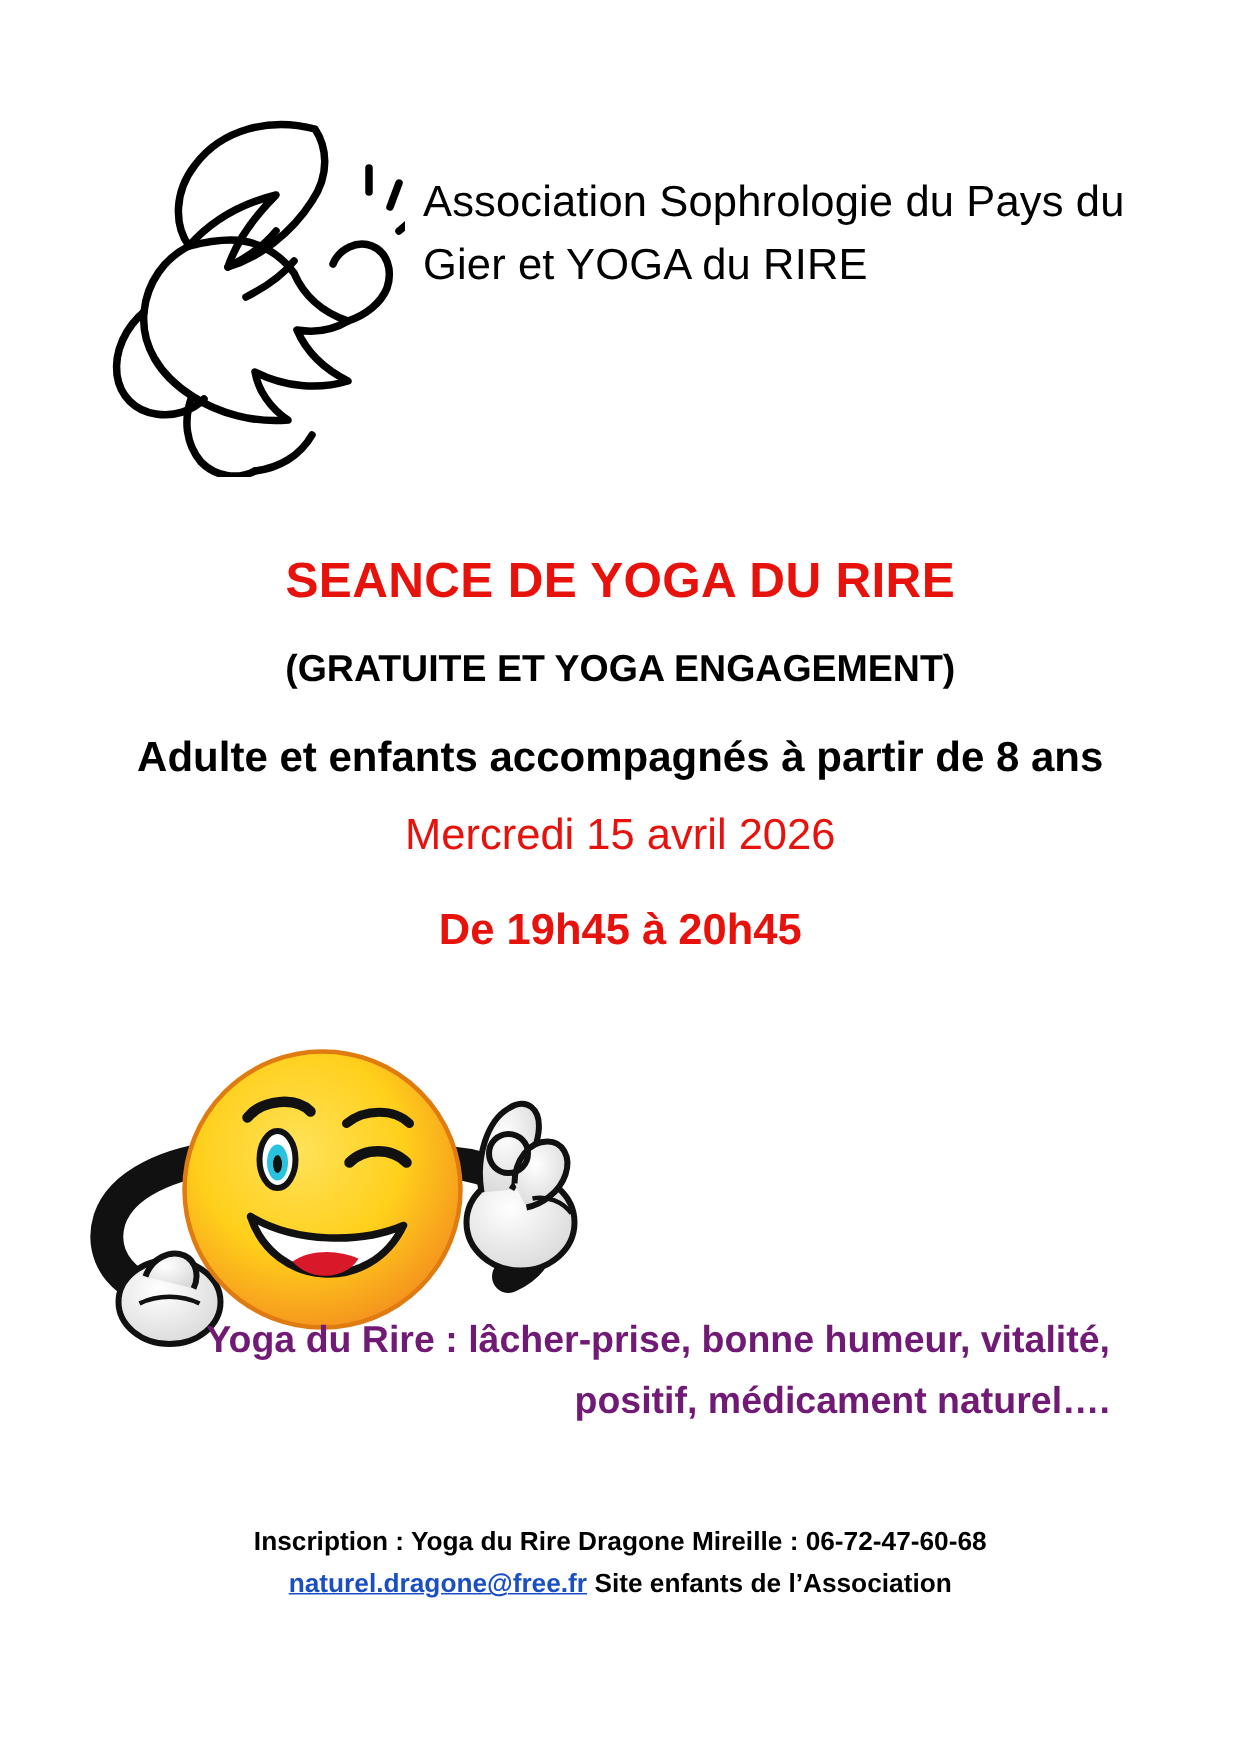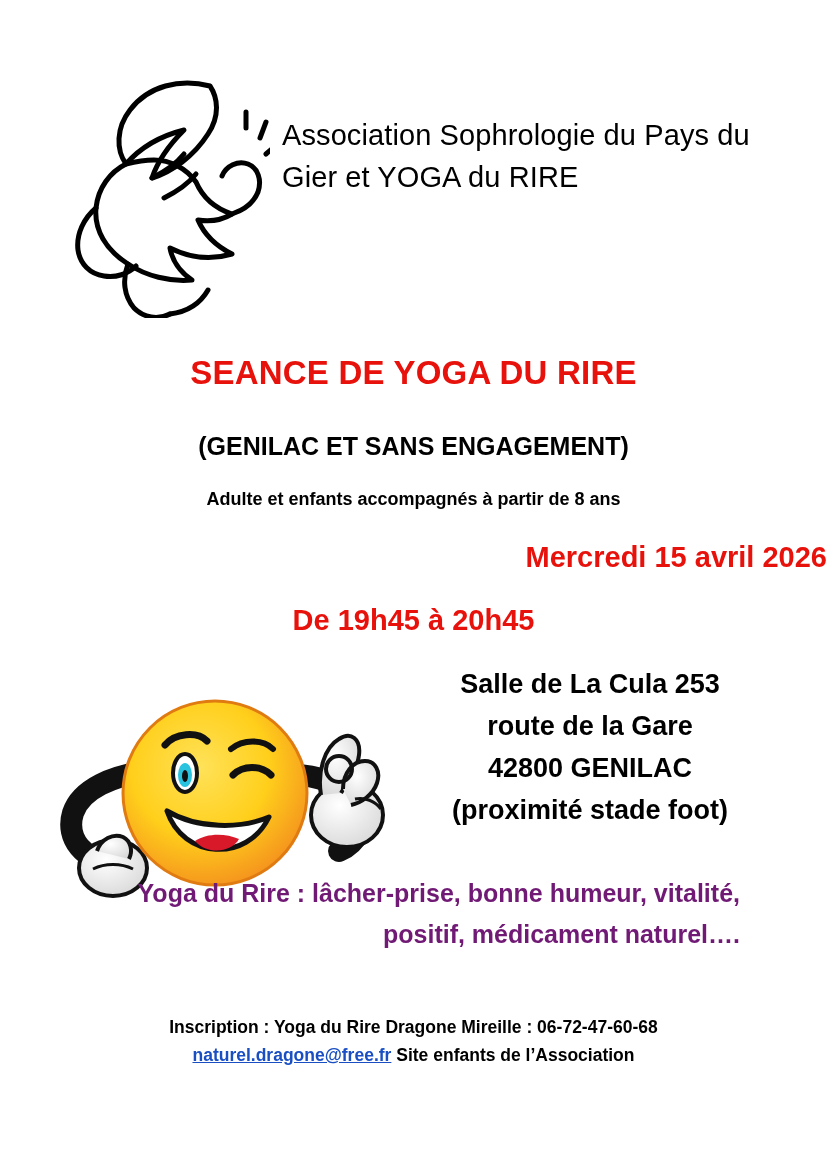--- a/index.html
+++ b/index.html
@@ -47,44 +47,43 @@
   }
 
   
   .center-block {
     position: absolute;
     left: 0;
     width: 827px;
     text-align: center;
   }
   .title-main {
-    top: 354px;
+    top: 368px;
     font-size: 33px;
     font-weight: bold;
     color: #e8120c;
     letter-spacing: 0.2px;
   }
   .subtitle-free {
     top: 432px;
     font-size: 25px;
     font-weight: bold;
     color: #000000;
   }
   .subtitle-age {
     top: 489px;
-    font-size: 18px;
+    font-size: 28px;
     font-weight: bold;
     color: #000000;
   }
   .date-line {
     top: 541px;
     font-size: 29px;
-    font-weight: bold;
+    font-weight: normal;
     color: #e8120c;
-    text-align: right;
   }
   .time-line {
     top: 604px;
     font-size: 29px;
     font-weight: bold;
     color: #e8120c;
   }
 
   
   .mid-section {
@@ -171,21 +170,21 @@
           <path d="M200 70 L206 54"></path>
           <path d="M214 100 L230 96"></path>
           <path d="M186 60 L186 44"></path>
         </g>
       </svg>
     </span>
     <div class="org-title">Association Sophrologie du Pays du Gier et YOGA du RIRE</div>
   </div>
 
   <div class="center-block title-main">SEANCE DE YOGA DU RIRE</div>
-  <div class="center-block subtitle-free">(GENILAC ET SANS ENGAGEMENT)</div>
+  <div class="center-block subtitle-free">(GRATUITE ET YOGA ENGAGEMENT)</div>
   <div class="center-block subtitle-age">Adulte et enfants accompagnés à partir de 8 ans</div>
   <div class="center-block date-line">Mercredi 15 avril 2026</div>
   <div class="center-block time-line">De 19h45 à 20h45</div>
 
   <div class="mid-section">
     <span class="smiley-wrap">
       <svg viewBox="0 0 350 235" width="350" height="235" aria-hidden="true">
         <defs>
           <radialGradient id="faceGrad" cx="42%" cy="36%" r="68%">
             <stop offset="0%" stop-color="#ffe259"></stop>
@@ -226,26 +225,20 @@
 
         <path d="M178 112 C188 102 206 102 216 112" fill="none" stroke="#111111" stroke-width="7" stroke-linecap="round"></path>
 
         <path d="M176 86 C188 76 208 76 218 86" fill="none" stroke="#111111" stroke-width="6" stroke-linecap="round"></path>
 
         <path d="M112 148 C128 196 192 200 214 154 C186 166 142 166 112 148 Z" fill="#ffffff" stroke="#111111" stroke-width="5" stroke-linejoin="round"></path>
         <path d="M140 178 C152 192 176 190 184 176 C170 170 152 170 140 178 Z" fill="#d8192a"></path>
       </svg>
     </span>
 
-    <div class="address">
-      <div>Salle de La Cula 253</div>
-      <div>route de la Gare</div>
-      <div>42800 GENILAC</div>
-      <div>(proximité stade foot)</div>
-    </div>
   </div>
 
   <div class="tagline">Yoga du Rire : lâcher-prise, bonne humeur, vitalité, positif, médicament naturel….</div>
 
   <div class="footer">
     <div>Inscription : Yoga du Rire Dragone Mireille : 06-72-47-60-68</div>
     <div>
       <span class="mail">naturel.dragone@free.fr</span><span> Site enfants de l’Association</span>
     </div>
   </div>

